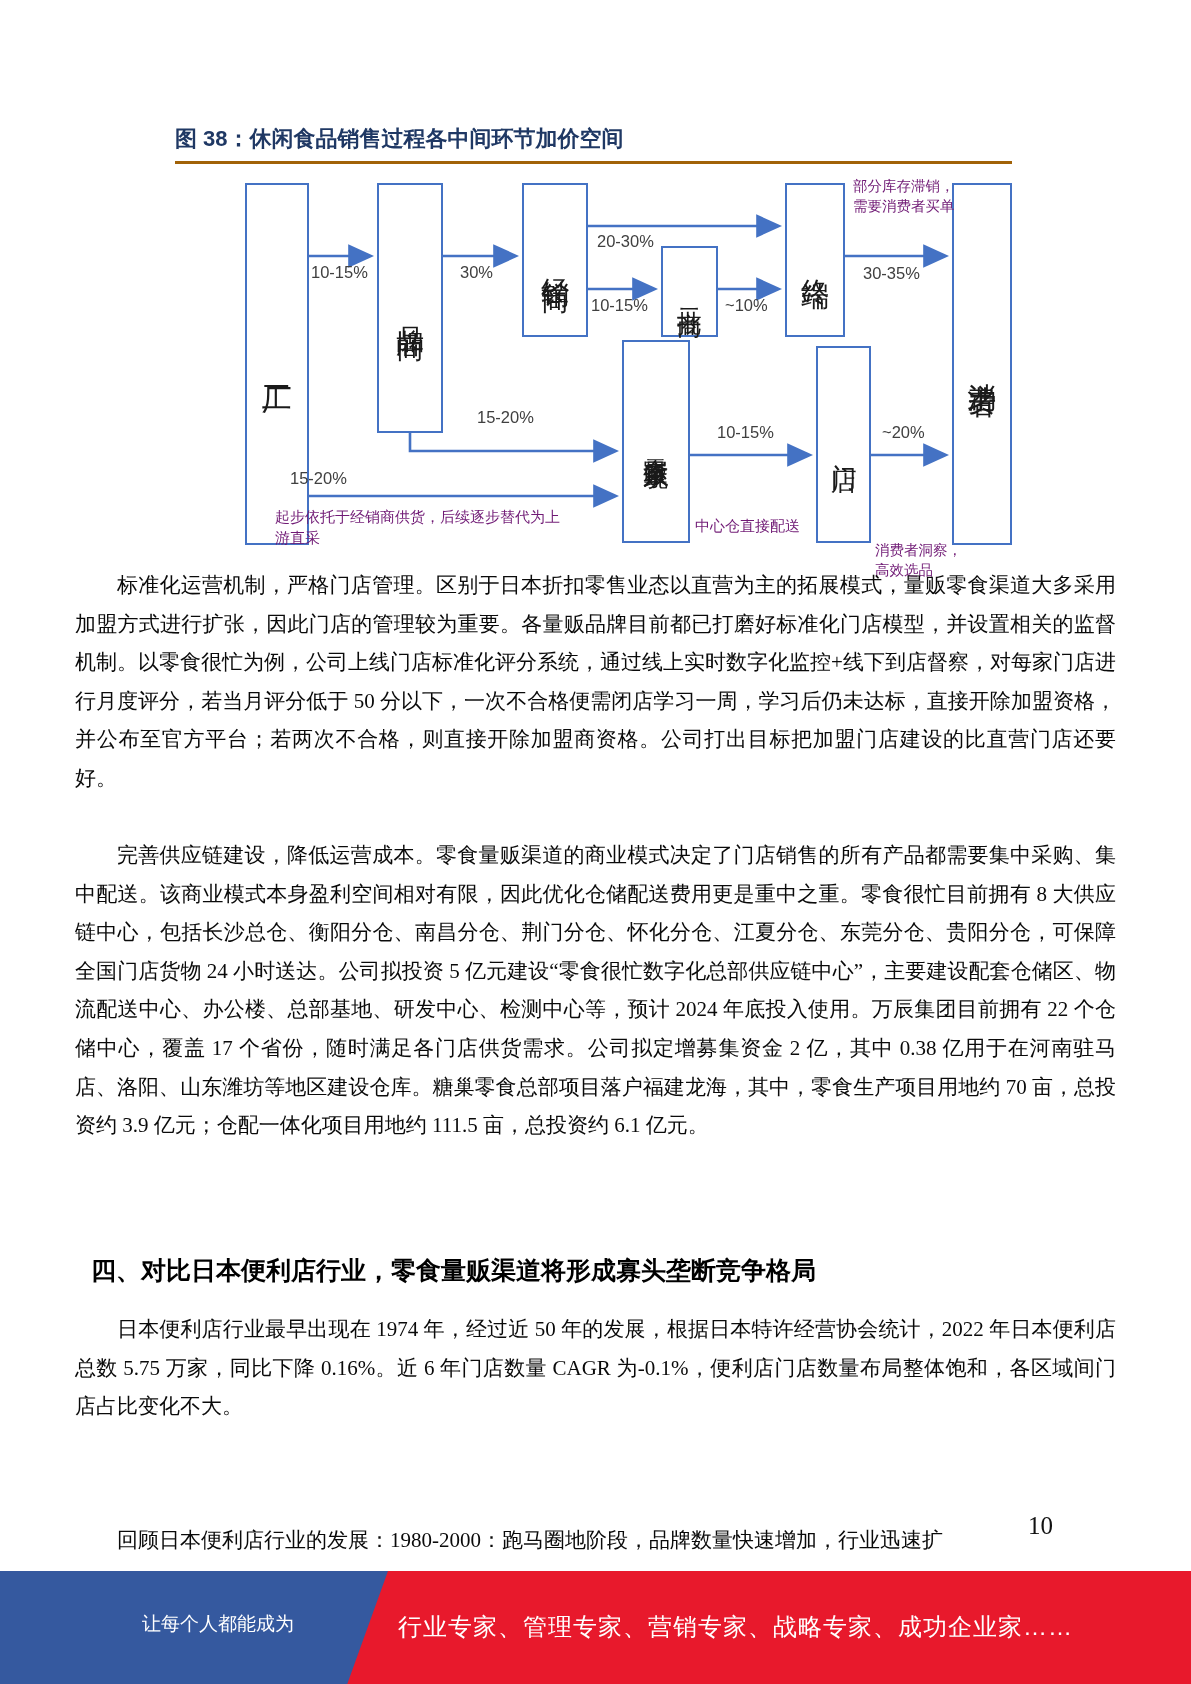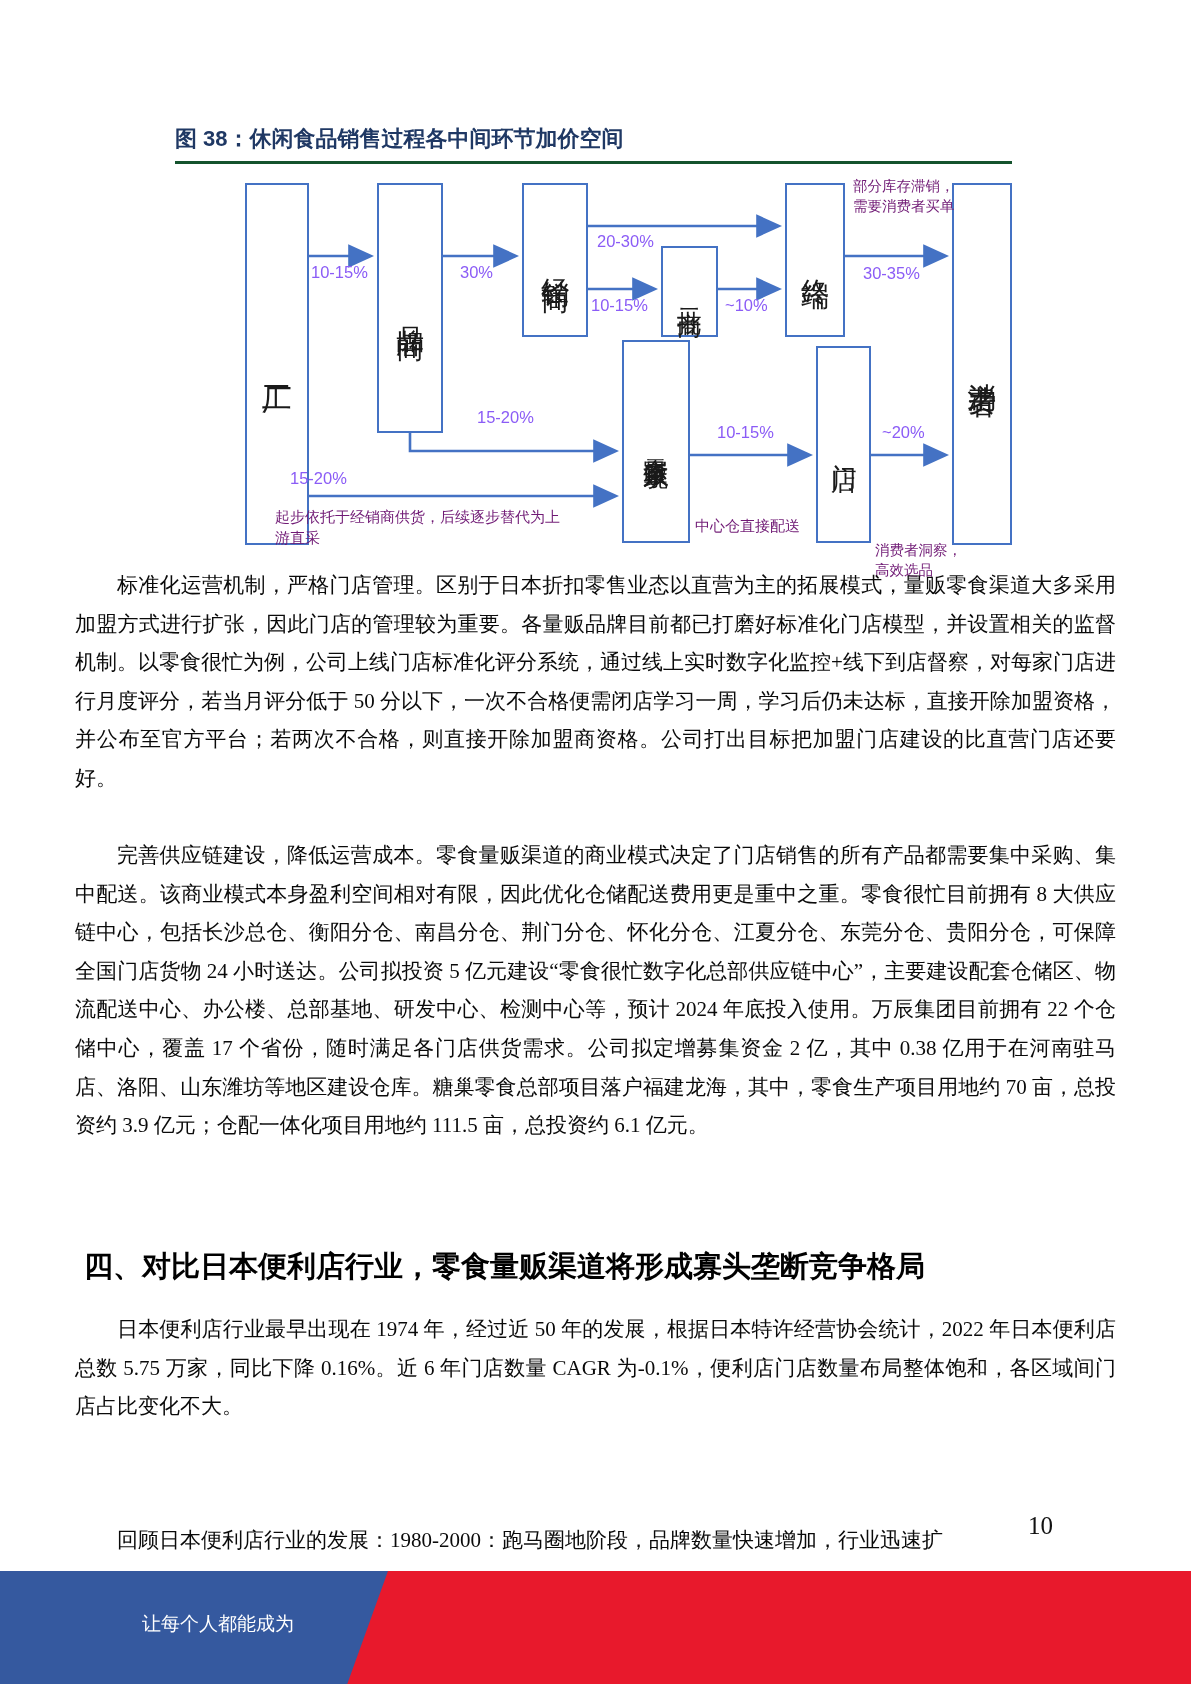--- a/index.html
+++ b/index.html
@@ -22,50 +22,50 @@
     position:absolute;top:0;left:0;width:1191px;height:97px;
     display:flex;align-items:center;justify-content:center;
     color:#ffffff;font-family:"Liberation Sans",sans-serif;
     font-weight:bold;font-size:31px;letter-spacing:1px;
   }
   
   .figure-title{
     position:absolute;top:124px;left:175px;width:837px;
     font-family:"Liberation Sans",sans-serif;
     font-weight:bold;font-size:22px;color:#1F3864;
-    padding-bottom:7px;border-bottom:3px solid #14532d;
+    padding-bottom:7px;border-bottom:3px solid #a16207;
   }
   .diagram{
     position:absolute;top:168px;left:225px;width:800px;height:395px;
     font-family:"Liberation Sans",sans-serif;
   }
   .diagram svg{position:absolute;top:0;left:0;}
   .node{
     position:absolute;background:#fff;border:2px solid #4472C4;
     display:flex;align-items:center;justify-content:center;
     color:#1a1a1a;box-sizing:border-box;
   }
   .node span{writing-mode:vertical-rl;letter-spacing:3px;line-height:1.05;}
   .edge-label{
-    position:absolute;font-size:16.5px;color:#8b5cf6;white-space:nowrap;
+    position:absolute;font-size:16.5px;color:#404040;white-space:nowrap;
   }
   .diagram-note{
     position:absolute;font-size:14.5px;color:#701a75;line-height:1.4;
     white-space:pre-line;
   }
   
   .para{
     position:absolute;left:75px;width:1041px;margin:0;
     font-size:21px;line-height:38.6px;text-align:justify;
     text-indent:2em;color:#0a0a0a;
   }
   .section-heading{
-    position:absolute;left:75px;width:1041px;margin:9px;
+    position:absolute;left:75px;width:1041px;margin:16px;
     font-family:"Liberation Sans",sans-serif;
-    font-size:29px;font-weight:bold;color:#000;
+    font-size:25px;font-weight:bold;color:#000;
   }
   .page-number{
     position:absolute;top:1512px;left:1028px;
     font-size:25px;color:#111;
   }
   
   .footer{
     position:absolute;left:0;bottom:0;width:1191px;height:113px;
     background:#E8192C;
   }
@@ -162,15 +162,16 @@
   <h2 class="section-heading" style="top:1238px;">四、对比日本便利店行业，零食量贩渠道将形成寡头垄断竞争格局</h2>
 
   <p class="para" style="top:1310px;">日本便利店行业最早出现在 1974 年，经过近 50 年的发展，根据日本特许经营协会统计，2022 年日本便利店总数 5.75 万家，同比下降 0.16%。近 6 年门店数量 CAGR 为-0.1%，便利店门店数量布局整体饱和，各区域间门店占比变化不大。</p>
   <p class="para" style="top:1521px;">回顾日本便利店行业的发展：1980-2000：跑马圈地阶段，品牌数量快速增加，行业迅速扩</p>
 
   <div class="page-number">10</div>
 
   <div class="footer">
     <div class="footer-blue"></div>
     <div class="footer-text left">让每个人都能成为</div>
+    <div class="footer-text right">行业专家、管理专家、营销专家、战略专家、成功企业家……</div>
   </div>
 
 </div>
 
 </body></html>

